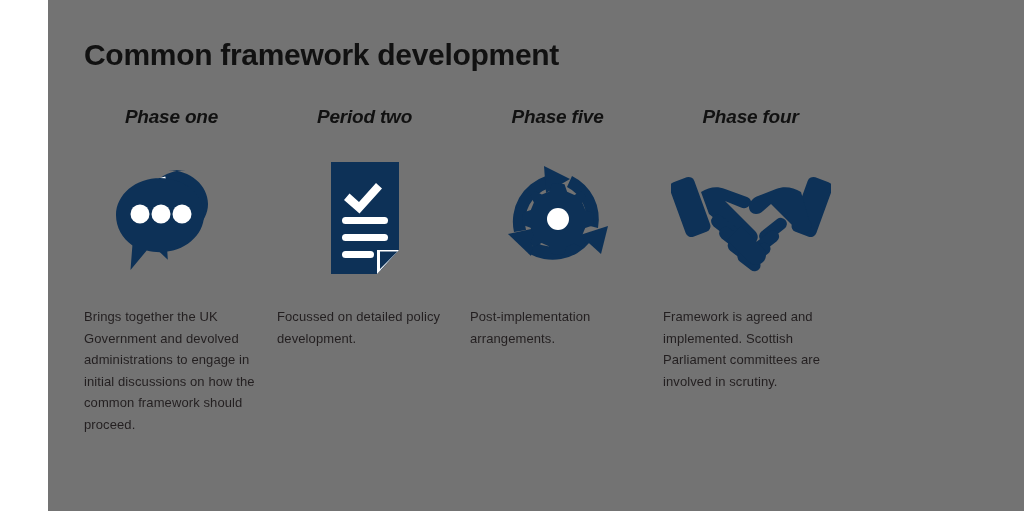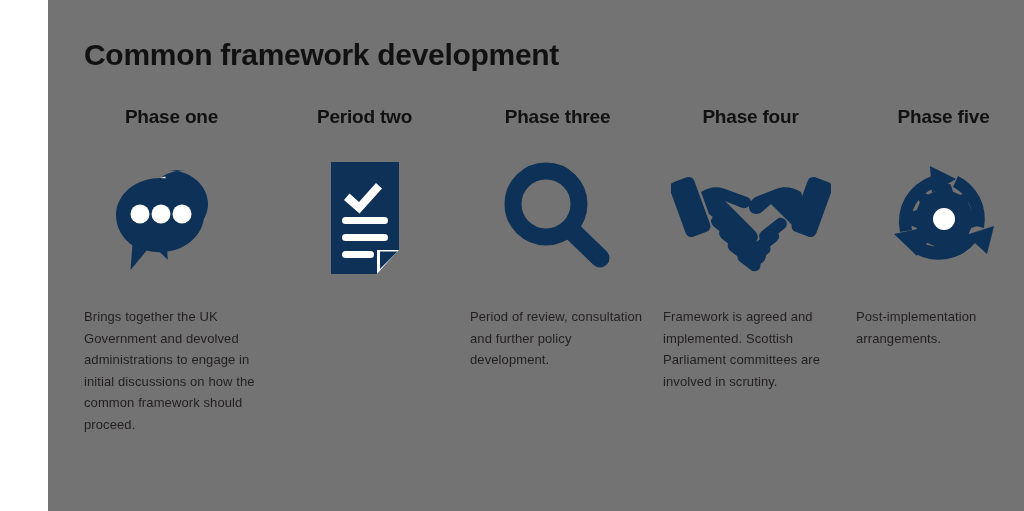--- a/index.html
+++ b/index.html
@@ -49,20 +49,21 @@
   .phase-col.first { margin-left: 27px; }
   .phase-heading {
     font-size: 19px;
     font-weight: bold;
     color: #111111;
     letter-spacing: -0.2px;
     text-align: center;
     height: 26px;
     line-height: 26px;
     white-space: nowrap;
+    font-style: italic;
   }
   .phase-icon {
     height: 132px;
     margin-top: 22px;
     display: flex;
     align-items: center;
     justify-content: center;
     width: 100%;
   }
   .phase-icon svg { display: block; }
@@ -120,33 +121,45 @@
             <path d="M96.5 97.5L79 115V97.5z" fill="#0d3157"></path>
 
             <path d="M43 46l5.5-6.5L58 48l17-19 6 5.5-22.5 25z" fill="#ffffff"></path>
 
             <rect x="41" y="63" width="46" height="7" rx="3.5" fill="#ffffff"></rect>
             <rect x="41" y="80" width="46" height="7" rx="3.5" fill="#ffffff"></rect>
             <rect x="41" y="97" width="32" height="7" rx="3.5" fill="#ffffff"></rect>
           </g>
         </svg>
       </div>
+      <div class="phase-desc">Focussed on detailed policy development.</div>
     </div>
 
+
     <div class="phase-col">
-      <div class="phase-heading">Phase three</div>
+      <div class="phase-heading">Phase five</div>
       <div class="phase-icon">
         <svg width="128" height="128" viewBox="0 0 128 128" aria-hidden="true">
-          <g fill="none" stroke="#0d3157">
-            <circle cx="52" cy="50" r="33" stroke-width="17"></circle>
-            <line x1="76" y1="75" x2="106" y2="104" stroke-width="19" stroke-linecap="round"></line>
+          <g fill="#0d3157">
+
+            <path d="M20 78A48 48 0 0 1 52 22l3 12A36 36 0 0 0 32 76z"></path>
+            <path d="M50 12l26 13-24 14z"></path>
+
+            <path d="M78 22a48 48 0 0 1 26 52l-12-3a36 36 0 0 0-19-38z"></path>
+            <path d="M114 72l-7 28-21-19z"></path>
+
+            <path d="M96 88a48 48 0 0 1-62 11l7-11a36 36 0 0 0 45-8z"></path>
+            <path d="M14 80l28-6-5 28z"></path>
+
+            <path d="M64 38l6.5 1.2 2.6 7.6 7.3 3.1 7-3.6 4.6 4.6-3.6 7 3.1 7.3 7.6 2.6L100 74l-1.2 6.5-7.6 2.6-3.1 7.3 3.6 7-4.6 4.6-7-3.6-7.3 3.1-2.6 7.6L64 110l-6.5-1.2-2.6-7.6-7.3-3.1-7 3.6-4.6-4.6 3.6-7-3.1-7.3L28.9 80 28 74l1.2-6.5 7.6-2.6 3.1-7.3-3.6-7 4.6-4.6 7 3.6 7.3-3.1 2.6-7.6z" transform="translate(0,-9) scale(1)"></path>
+            <circle cx="64" cy="65" r="11" fill="#ffffff"></circle>
           </g>
         </svg>
       </div>
-      <div class="phase-desc">Period of review, consultation and further policy development.</div>
+      <div class="phase-desc">Post-implementation arrangements.</div>
     </div>
 
     <div class="phase-col">
       <div class="phase-heading">Phase four</div>
       <div class="phase-icon">
         <svg width="160" height="112" viewBox="0 0 160 112" aria-hidden="true">
           <g fill="#0d3157">
 
             <rect x="6" y="16" width="26" height="58" rx="6" transform="rotate(-20 19 45)"></rect>
 
@@ -165,37 +178,14 @@
             <rect x="80" y="74" width="30" height="12" rx="6" transform="rotate(-38 95 80)"></rect>
             <rect x="75" y="85" width="26" height="12" rx="6" transform="rotate(-38 88 91)"></rect>
 
             <path d="M70 64l22 22c4 4 4 10 0 14-4 4-10 4-14 0L56 78z"></path>
           </g>
         </svg>
       </div>
       <div class="phase-desc">Framework is agreed and implemented. Scottish Parliament committees are involved in scrutiny.</div>
     </div>
 
-    <div class="phase-col">
-      <div class="phase-heading">Phase five</div>
-      <div class="phase-icon">
-        <svg width="128" height="128" viewBox="0 0 128 128" aria-hidden="true">
-          <g fill="#0d3157">
-
-            <path d="M20 78A48 48 0 0 1 52 22l3 12A36 36 0 0 0 32 76z"></path>
-            <path d="M50 12l26 13-24 14z"></path>
-
-            <path d="M78 22a48 48 0 0 1 26 52l-12-3a36 36 0 0 0-19-38z"></path>
-            <path d="M114 72l-7 28-21-19z"></path>
-
-            <path d="M96 88a48 48 0 0 1-62 11l7-11a36 36 0 0 0 45-8z"></path>
-            <path d="M14 80l28-6-5 28z"></path>
-
-            <path d="M64 38l6.5 1.2 2.6 7.6 7.3 3.1 7-3.6 4.6 4.6-3.6 7 3.1 7.3 7.6 2.6L100 74l-1.2 6.5-7.6 2.6-3.1 7.3 3.6 7-4.6 4.6-7-3.6-7.3 3.1-2.6 7.6L64 110l-6.5-1.2-2.6-7.6-7.3-3.1-7 3.6-4.6-4.6 3.6-7-3.1-7.3L28.9 80 28 74l1.2-6.5 7.6-2.6 3.1-7.3-3.6-7 4.6-4.6 7 3.6 7.3-3.1 2.6-7.6z" transform="translate(0,-9) scale(1)"></path>
-            <circle cx="64" cy="65" r="11" fill="#ffffff"></circle>
-          </g>
-        </svg>
-      </div>
-      <div class="phase-desc">Post-implementation arrangements.</div>
-    </div>
-
   </div>
 </div>
 
 </body></html>

